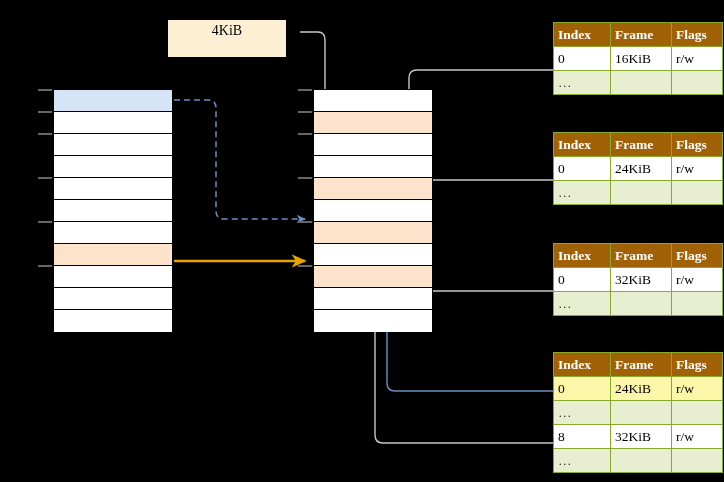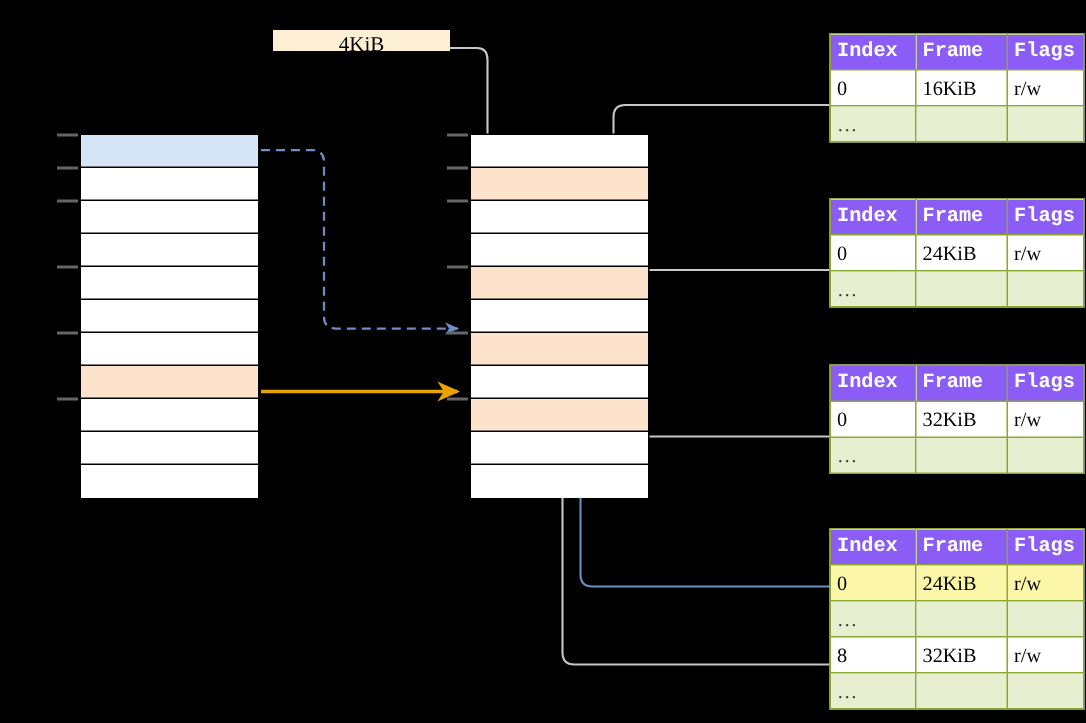--- a/index.html
+++ b/index.html
@@ -63,25 +63,24 @@
     padding: 1px 4px;
     text-align: left;
     height: 24px;
     box-sizing: border-box;
     color: #000000;
     font-weight: normal;
     white-space: nowrap;
     overflow: hidden;
   }
   .ptable th {
-    background: #8b5cf6;
+    background: #a16207;
     color: #ffffff;
     font-weight: bold;
     border-color: #8aa82e;
-    font-family: Liberation Mono, monospace;
   }
   .ptable td.ellipsis-row,
   .ptable tr.ellipsis td {
     background: #e8efd0;
     color: #3a3a3a;
   }
   .ptable td.hl { background: #fbf6a8; }
   .col-index { width: 56px; }
   .col-frame { width: 60px; }
   .col-flags { width: 50px; }
@@ -141,21 +140,21 @@
       <path d="M 553 391 L 395 391 Q 387 391 387 383 L 387 215" fill="none" stroke="#6b8fc4" stroke-width="1.4" marker-end="url(#arrow-blue)"></path>
     </g>
 
     <g>
       <path d="M 553 443 L 383 443 Q 375 443 375 435 L 375 280 Q 375 272 383 272 L 383 272 L 383 272" fill="none" stroke="#c7c7c7" stroke-width="1.4"></path>
       <path d="M 383 443 L 383 443" fill="none" stroke="#c7c7c7" stroke-width="1.4"></path>
       <path d="M 383 290 L 383 272" fill="none" stroke="#c7c7c7" stroke-width="1.4" marker-end="url(#arrow-gray)"></path>
     </g>
   </svg>
 
-  <div class="label-box" style="left:182px; top:20px; width:118px; height:14px; line-height:22px;">4KiB</div>
+  <div class="label-box" style="left:168px; top:20px; width:118px; height:37px; line-height:22px;">4KiB</div>
 
   <div class="mem-col" id="virt-col" style="left:53px; top:89px; width:120px; height:242px;">
       <div class="mem-row blue" style="height: 22px;"></div>
       <div class="mem-row" style="height: 22px;"></div>
       <div class="mem-row" style="height: 22px;"></div>
       <div class="mem-row" style="height: 22px;"></div>
       <div class="mem-row" style="height: 22px;"></div>
       <div class="mem-row" style="height: 22px;"></div>
       <div class="mem-row" style="height: 22px;"></div>
       <div class="mem-row orange" style="height: 22px;"></div>

